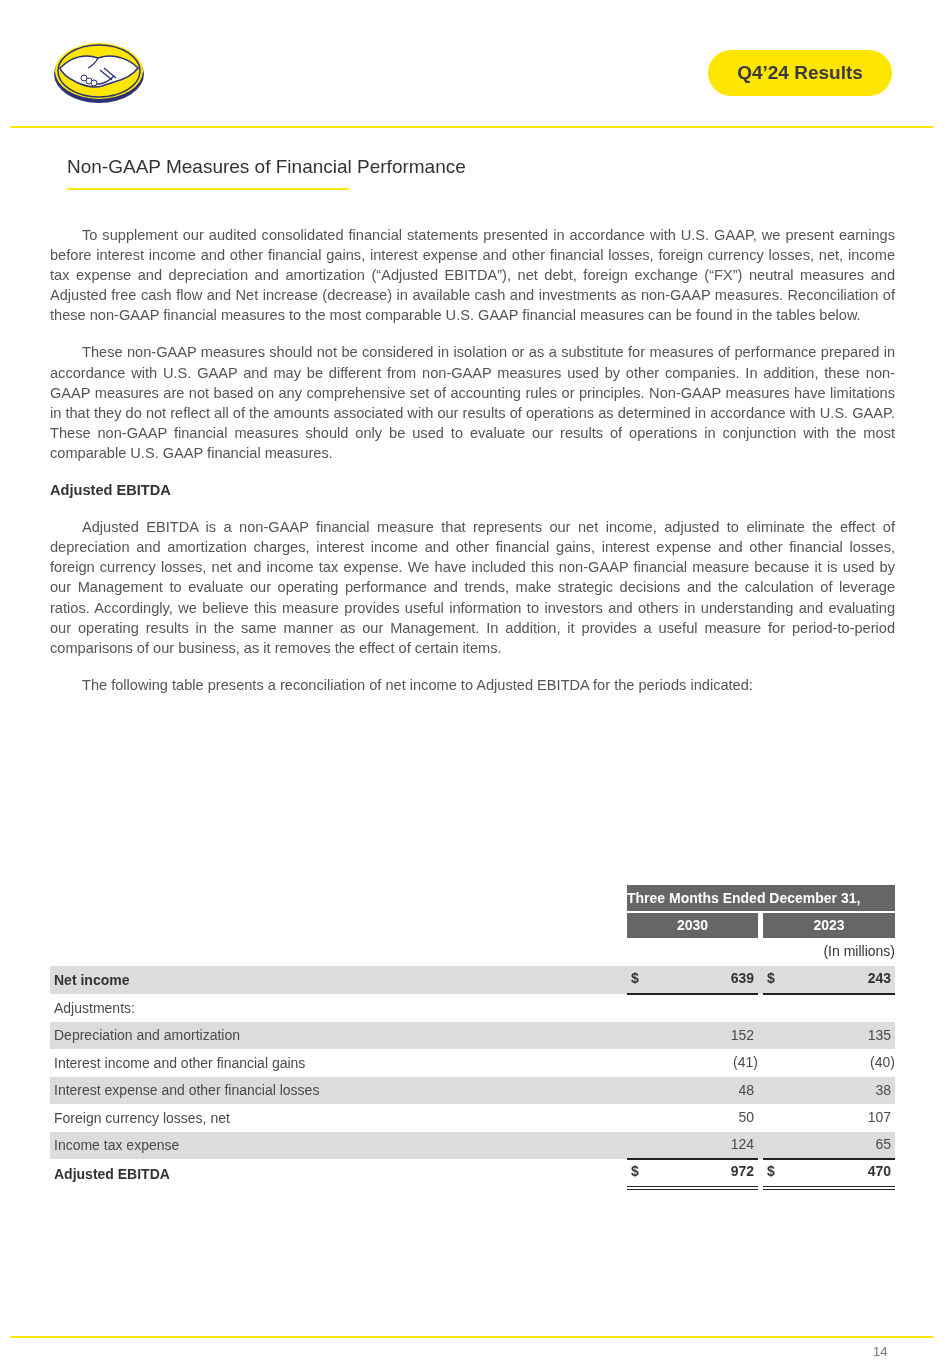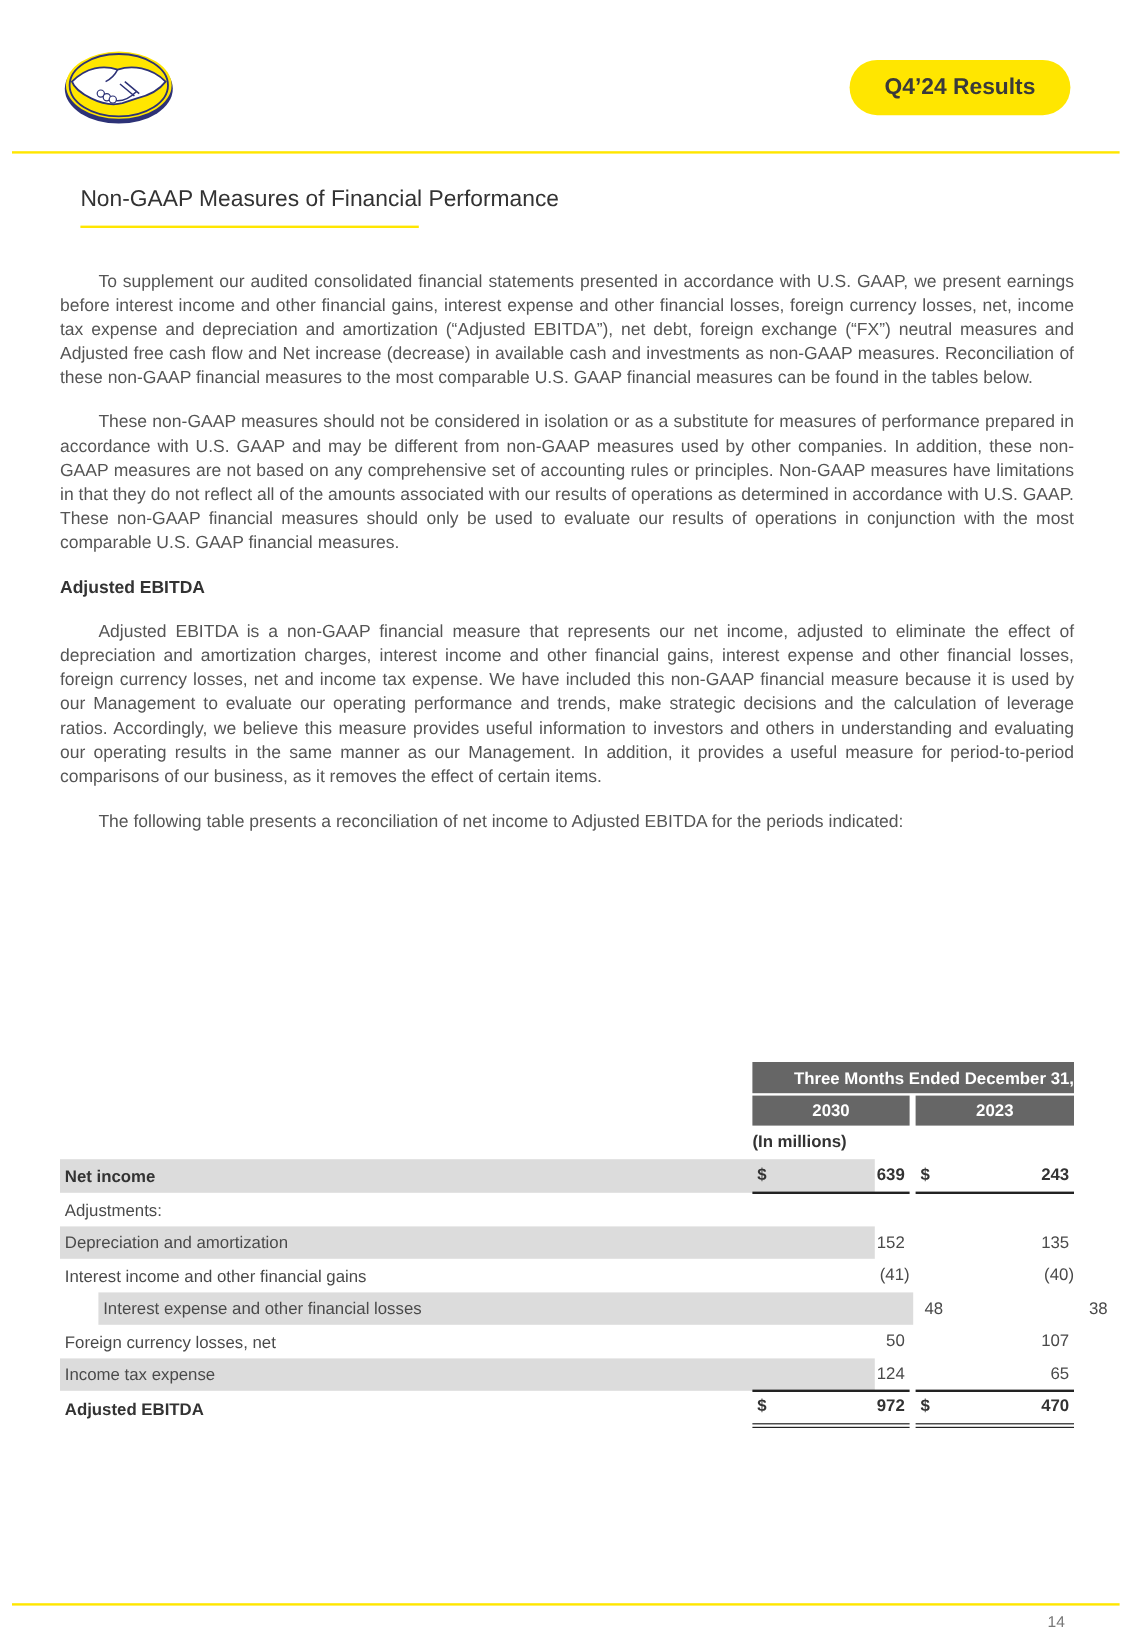--- a/index.html
+++ b/index.html
@@ -13,26 +13,26 @@
     .rule.top { top: 126px; }
     .rule.bottom { top: 1336px; }
     .section-title { position: absolute; left: 67px; top: 156px; font-size: 19px; color: #333333; }
     .title-underline { position: absolute; left: 67px; top: 188px; width: 282px; height: 2px; background: #ffe600; }
     .content { position: absolute; left: 50px; top: 225px; width: 845px; font-size: 14.6px;
                line-height: 20.1px; color: #555555; }
     .content p { margin: 0 0 17px 0; text-align: justify; text-indent: 32px; }
     .content h3 { margin: 0 0 17px 0; font-size: 14.6px; font-weight: bold; color: #333333; }
     .table-wrap { position: absolute; left: 50px; top: 885px; width: 845px; }
     .hdr-main { position: absolute; left: 577px; width: 268px; height: 26px; background: #666666;
-                color: #ffffff; font-weight: bold; font-size: 14px; text-align: right; line-height: 26px; }
+                color: #ffffff; font-weight: bold; font-size: 14px; text-align: left; line-height: 26px; }
     .hdr-year { position: absolute; height: 25px; background: #666666; color: #ffffff;
                 font-weight: bold; font-size: 14px; text-align: center; line-height: 25px; top: 0; }
-    .units { position: absolute; left: 577px; width: 268px; text-align: left; font-weight: bold;
+    .units { position: absolute; left: 577px; width: 268px; text-align: right; font-weight: normal;
              font-size: 14px; color: #333333; top: 58px; }
-    .trow { position: absolute; left: 0; width: 679px; height: 27.5px; display: flex; align-items: center;
+    .trow { position: absolute; left: 0; width: 845px; height: 27.5px; display: flex; align-items: center;
             font-size: 14px; color: #4a4a4a; }
     .trow.shade { background: #dcdcdc; }
     .trow .lbl { position: absolute; left: 4px; }
     .trow.bold { font-weight: bold; color: #333333; }
     .cell { position: absolute; height: 27.5px; line-height: 27.5px; }
     .cur { position: absolute; left: 4px; }
     .val { position: absolute; right: 4px; }
     .val.paren { right: 0px; }
     .c1 { left: 577px; width: 131px; }
     .c2 { left: 713px; width: 132px; }
@@ -107,21 +107,21 @@
   <div class="trow" style="top:164px;">
     <span class="lbl">Interest income and other financial gains</span>
     <div class="cell c1">
         <span class="val paren">(41)</span>
       </div>
     <div class="cell c2">
         <span class="val paren">(40)</span>
       </div>
   </div>
 
-  <div class="trow shade" style="top:191.5px;margin-left:32px;">
+  <div class="trow shade" style="top:191.5px;">
     <span class="lbl">Interest expense and other financial losses</span>
     <div class="cell c1">
         <span class="val">48</span>
       </div>
     <div class="cell c2">
         <span class="val">38</span>
       </div>
   </div>
 
   <div class="trow" style="top:219px;text-align:right;">

